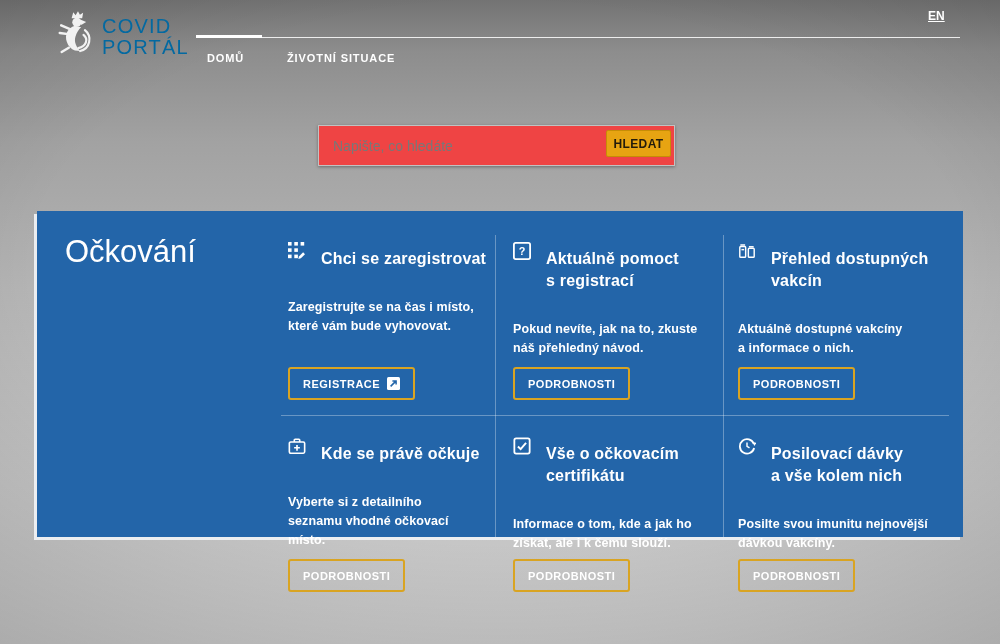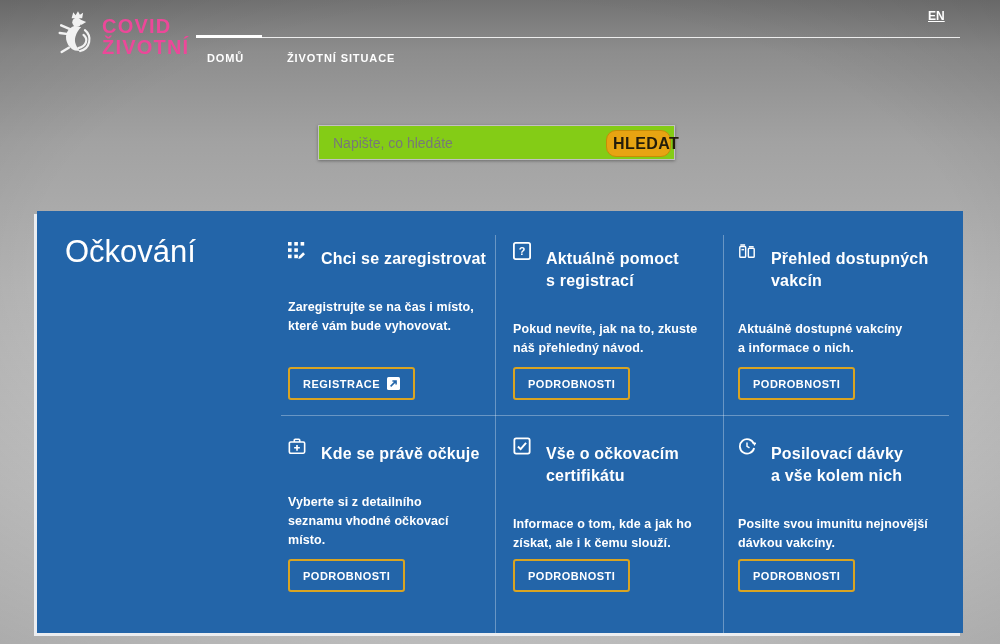--- a/index.html
+++ b/index.html
@@ -7,43 +7,43 @@
     width:1000px;height:644px;position:relative;overflow:hidden;
     font-family:"Liberation Sans",sans-serif;
     background:linear-gradient(180deg,#737373 0%,#8d8d8d 8%,#a2a2a2 22%,#b4b4b4 45%,#c4c4c4 75%,#cccccc 100%);
   }
   .vignette{position:absolute;inset:0;pointer-events:none;
     background:radial-gradient(ellipse 85% 75% at 50% 42%, rgba(0,0,0,0) 55%, rgba(0,0,0,0.17) 100%);}
 
   
   .brand{position:absolute;left:55px;top:9px;display:flex;align-items:flex-start;}
   .brand svg{width:38px;height:47px;}
-  .brand-text{margin-left:9px;margin-top:7px;color:#ec4899;font-size:20px;font-weight:bold;
+  .brand-text{margin-left:9px;margin-top:7px;color:#0369a1;font-size:20px;font-weight:normal;
     line-height:21px;letter-spacing:1.2px;}
   .nav-line{position:absolute;left:196px;top:37px;width:764px;height:1px;background:rgba(255,255,255,.85);}
   .nav-active-bar{position:absolute;left:196px;top:35px;width:66px;height:3px;background:#ffffff;}
   .nav-item{position:absolute;top:52px;color:#fff;font-size:11px;font-weight:bold;
     letter-spacing:.9px;cursor:pointer;}
   .nav-domu{left:207px;}
   .nav-zs{left:287px;text-align:right;}
   .lang{position:absolute;left:928px;top:9px;color:#fff;font-size:12px;font-weight:bold;
     text-decoration:underline;cursor:pointer;}
 
   
-  .search{position:absolute;left:318px;top:125px;width:357px;height:35px;background:#84cc16;
+  .search{position:absolute;left:318px;top:125px;width:357px;height:41px;background:#ef4444;
     border:1px solid #c2c2c2;box-sizing:border-box;box-shadow:0 1px 3px rgba(0,0,0,.35);}
   .search input{border:none;outline:none;width:100%;height:100%;box-sizing:border-box;
     padding:0 78px 0 14px;font-size:14px;color:#333;font-family:"Liberation Sans",sans-serif;background:transparent;}
   .search input::placeholder{color:#787878;}
   .search-btn{position:absolute;right:3px;top:4px;height:27px;width:65px;background:#e7a412;
-    border:1px solid #c68d06;border-radius:10px;color:#231c0b;font-size:16px;font-weight:bold;
+    border:1px solid #c68d06;border-radius:2px;color:#231c0b;font-size:12px;font-weight:bold;
     letter-spacing:.4px;cursor:pointer;font-family:"Liberation Sans",sans-serif;}
 
   
-  .panel{position:absolute;left:37px;top:211px;width:926px;height:422px;background:#2365a9;
+  .panel{position:absolute;left:37px;top:211px;width:926px;height:326px;background:#2365a9;
     box-shadow:-3px 3px 0 rgba(238,240,243,.95);}
   .panel-title{position:absolute;left:28px;top:23px;margin:0;color:#fff;font-size:31px;font-weight:normal;}
   .vdiv{position:absolute;top:24px;bottom:0;width:1px;background:rgba(255,255,255,.32);}
   .vdiv1{left:458px;} .vdiv2{left:686px;}
   .hdiv{position:absolute;left:244px;right:14px;top:204px;height:1px;background:rgba(255,255,255,.32);}
 
   
   .card{position:absolute;color:#fff;height:171px;}
   .c1{left:251px;top:29px;width:206px;}
   .c2{left:476px;top:29px;width:206px;}
@@ -81,21 +81,21 @@
       <path d="M16 26 L5 24.5"></path>
       <path d="M14.5 40 L7 44.5"></path>
     </g>
     <g stroke="#f2f2f2" stroke-width="2.3" stroke-linecap="round" fill="none">
       <path d="M24.5 40.5 C33 38.5 35.5 31 30 26.5"></path>
       <path d="M26.5 43.5 C37 41 39.5 28 31.5 21.5"></path>
     </g>
   </svg>
   <div class="brand-text">
     <div>COVID</div>
-    <div>ŽIVOTNÍ</div>
+    <div>PORTÁL</div>
   </div>
 </div>
 
 <div class="nav-line"></div>
 <div class="nav-active-bar"></div>
 <div class="nav-item nav-domu">DOMŮ</div>
 <div class="nav-item nav-zs">ŽIVOTNÍ SITUACE</div>
 <a class="lang">EN</a>
 
 <div class="search">

